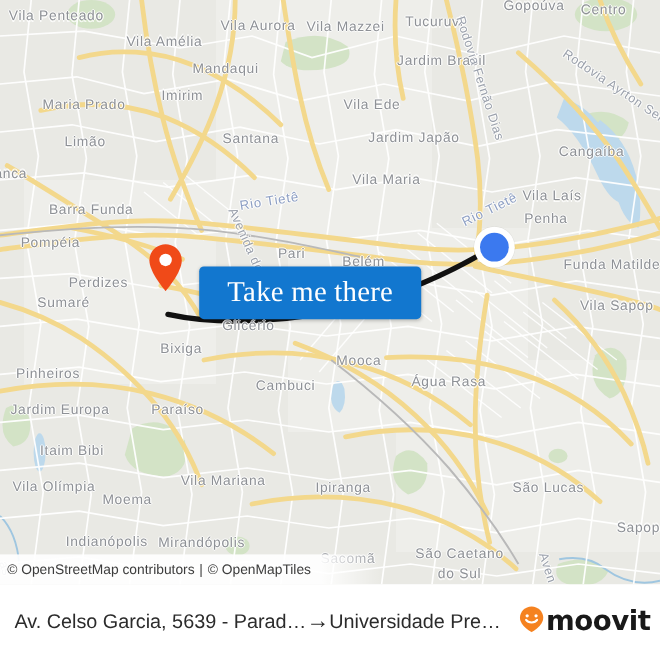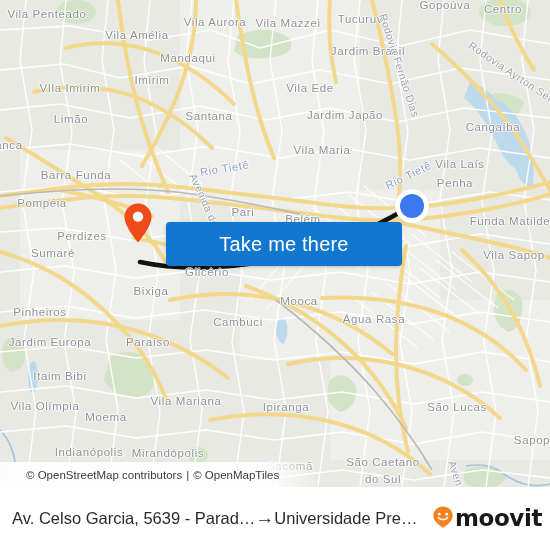--- a/index.html
+++ b/index.html
@@ -113,47 +113,47 @@
     height: 24px;
     border-radius: 50%;
     background: #3b79ef;
   }
 
   
   .cta-button {
     position: absolute;
     left: 166px;
     top: 222px;
-    width: 236px;
+    width: 185px;
     height: 44px;
     background: #1277cf;
     border: none;
     border-radius: 4px;
     color: #ffffff;
-    font-family: Liberation Sans, sans-serif;
-    font-size: 20px;
+    font-family: Liberation Serif, serif;
+    font-size: 24px;
     letter-spacing: 0.2px;
     cursor: pointer;
     box-shadow: 0 1px 3px rgba(0,0,0,0.22);
     display: flex;
     align-items: center;
     justify-content: center;
     padding: 0;
   }
 
   
   .attribution {
     position: absolute;
     left: 0;
     top: 462px;
     width: 515px;
     height: 25px;
     display: flex;
     align-items: center;
-    padding-left: 26px;
+    padding-left: 6px;
     box-sizing: border-box;
     font-size: 11.5px;
     color: #3c3c3c;
     background: linear-gradient(to right, rgba(255,255,255,0.92) 0%, rgba(255,255,255,0.92) 52%, rgba(255,255,255,0) 62%);
     pointer-events: none;
   }
   .attribution .attr-link { pointer-events: auto; }
   .attr-sep { margin: 0 4px; color: #3c3c3c; }
 
   
@@ -359,21 +359,21 @@
         <div class="place-label sz-m" style="left: 47px; top: 14px;">Vila Penteado</div>
         <div class="place-label sz-m" style="left: 137px; top: 15px; margin-top: 20px;">Vila Amélia</div>
         <div class="place-label sz-m" style="left: 215px; top: 22px;">Vila Aurora</div>
         <div class="place-label sz-m" style="left: 288px; top: 23px;">Vila Mazzei</div>
         <div class="place-label sz-m" style="left: 362px; top: 19px;">Tucuruvi</div>
         <div class="place-label sz-m" style="left: 445px; top: 5px;">Gopoúva</div>
         <div class="place-label sz-m" style="left: 503px; top: 9px;">Centro</div>
         <div class="place-label sz-m" style="left: 188px; top: 58px;">Mandaqui</div>
         <div class="place-label sz-m" style="left: 368px; top: 51px;">Jardim Brasil</div>
         <div class="place-label sz-m" style="left: 152px; top: 80px;">Imirim</div>
-        <div class="place-label sz-m" style="left: 70px; top: 88px;">VIla Imirim</div>
+        <div class="place-label sz-m" style="left: 70px; top: 88px;">Maria Prado</div>
         <div class="place-label sz-m" style="left: 310px; top: 88px;">Vila Ede</div>
         <div class="place-label sz-m" style="left: 209px; top: 116px;">Santana</div>
         <div class="place-label sz-m" style="left: 345px; top: 115px;">Jardim Japão</div>
         <div class="place-label sz-m" style="left: 71px; top: 119px;">Limão</div>
         <div class="place-label sz-m" style="left: 493px; top: 127px;">Cangaíba</div>
         <div class="place-label sz-m" style="left: 9px; top: 145px;">anca</div>
         <div class="place-label sz-m" style="left: 322px; top: 150px;">Vila Maria</div>
         <div class="place-label sz-m" style="left: 76px; top: 175px;">Barra Funda</div>
         <div class="place-label sz-m" style="left: 460px; top: 164px;">Vila Laís</div>
         <div class="place-label sz-m" style="left: 455px; top: 183px;">Penha</div>

